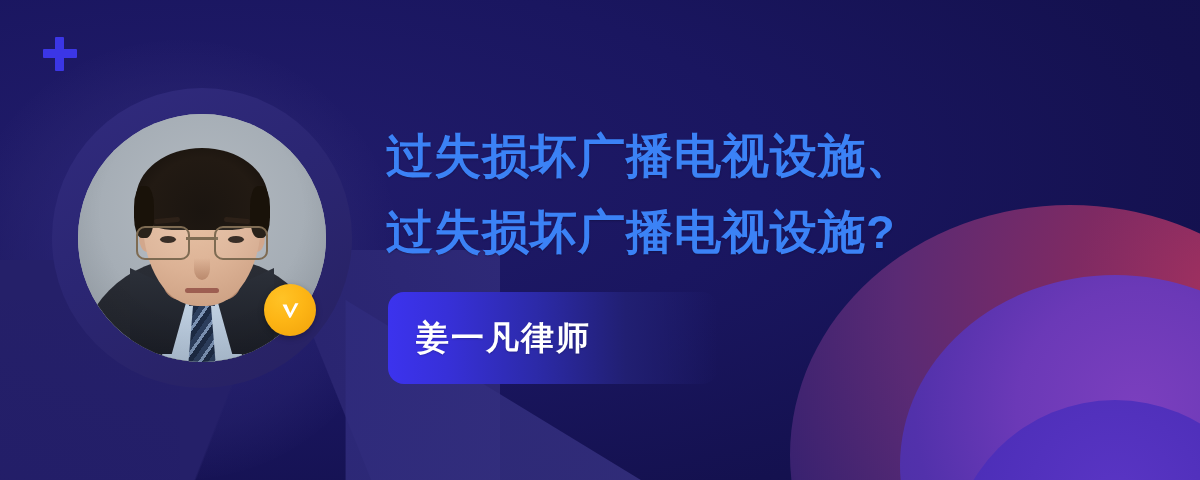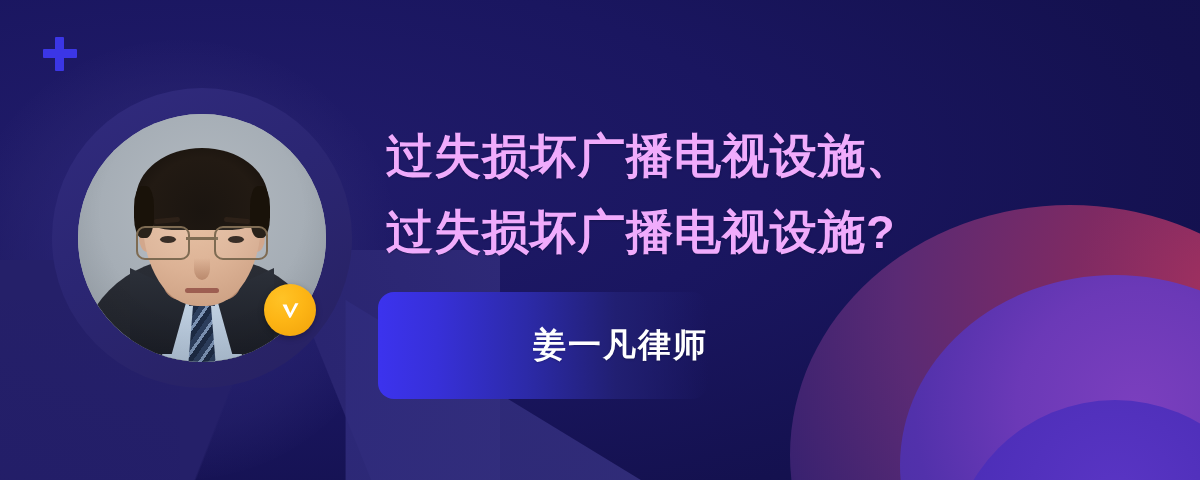--- a/index.html
+++ b/index.html
@@ -334,40 +334,39 @@
   .verified svg { display: block; }
 
   
   .content {
     position: absolute;
     left: 386px;
     top: 118px;
     width: 740px;
   }
   .title {
-    color: #f0abfc;
+    color: #3b82f6;
     font-size: 47px;
     font-weight: bold;
     line-height: 76px;
     letter-spacing: 1px;
     white-space: nowrap;
     text-shadow: 0 1px 2px rgba(0,0,0,.22);
   }
 
   .name-badge {
     position: absolute;
-    left: 378px;
+    left: 388px;
     top: 292px;
-    height: 107px;
+    height: 92px;
     width: 330px;
     border-radius: 16px;
     background: linear-gradient(90deg, #3c33ee 0%, #3730d8 18%, #2c2aa8 45%, #211f72 72%, rgba(22,19,92,0) 100%);
     display: flex;
     align-items: center;
-    justify-content: flex-end;
   }
   .name-badge .name-text {
     color: #ffffff;
     font-size: 33px;
     font-weight: bold;
     letter-spacing: 2px;
     padding-left: 28px;
     white-space: nowrap;
     text-shadow: 0 1px 2px rgba(0,0,0,.2);
   }

